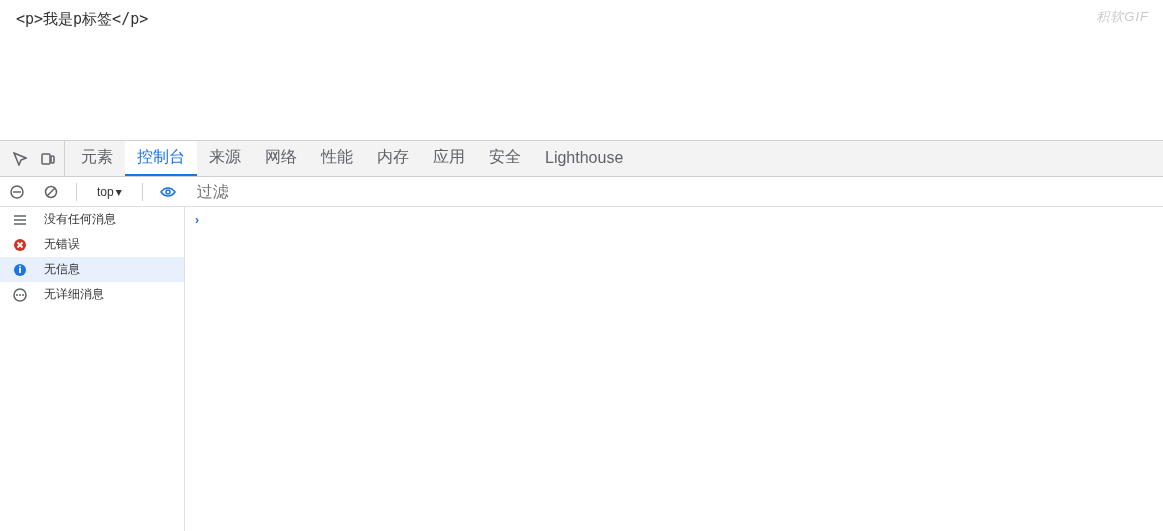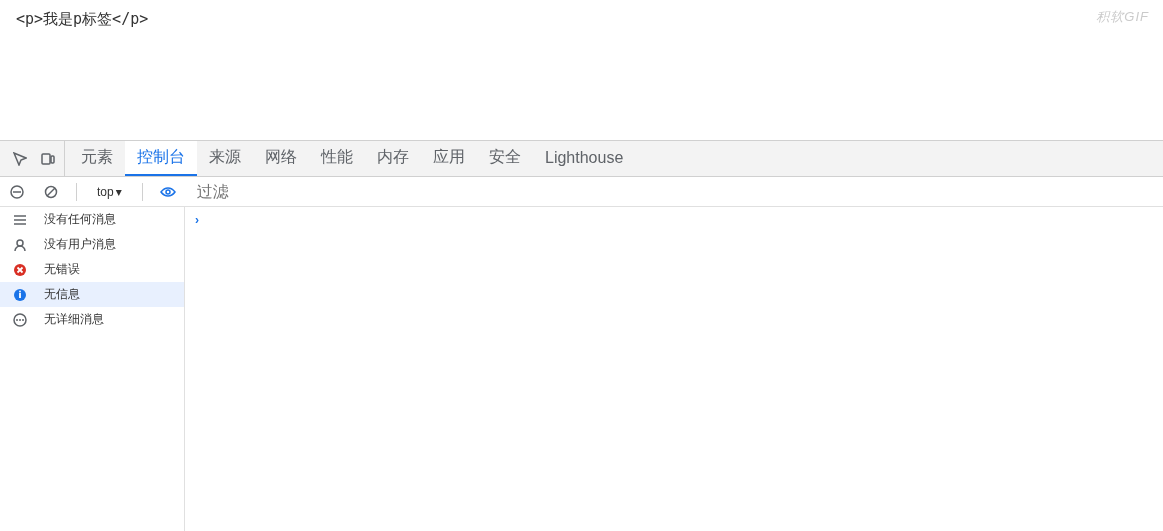--- a/index.html
+++ b/index.html
@@ -296,29 +296,20 @@
         <span class="sidebar-icon icon-list">
           <svg width="14" height="12" viewBox="0 0 14 12" fill="none">
             <line x1="1" y1="2" x2="13" y2="2" stroke="#5f6368" stroke-width="1.5"></line>
             <line x1="1" y1="6" x2="13" y2="6" stroke="#5f6368" stroke-width="1.5"></line>
             <line x1="1" y1="10" x2="13" y2="10" stroke="#5f6368" stroke-width="1.5"></line>
           </svg>
         </span>
         <span>没有任何消息</span>
       </div>
       <div class="sidebar-item">
-        <span class="sidebar-icon icon-user">
-          <svg width="14" height="14" viewBox="0 0 14 14" fill="none">
-            <circle cx="7" cy="5" r="3" stroke="#5f6368" stroke-width="1.5" fill="none"></circle>
-            <path d="M2 13c0-2.76 2.24-5 5-5s5 2.24 5 5" stroke="#5f6368" stroke-width="1.5" fill="none"></path>
-          </svg>
-        </span>
-        <span>没有用户消息</span>
-      </div>
-      <div class="sidebar-item">
         <span class="sidebar-icon icon-error">
           <svg width="14" height="14" viewBox="0 0 14 14" fill="none">
             <circle cx="7" cy="7" r="6" fill="#d93025"></circle>
             <line x1="4.5" y1="4.5" x2="9.5" y2="9.5" stroke="#fff" stroke-width="1.8"></line>
             <line x1="9.5" y1="4.5" x2="4.5" y2="9.5" stroke="#fff" stroke-width="1.8"></line>
           </svg>
         </span>
         <span>无错误</span>
       </div>
       <div class="sidebar-item active">

